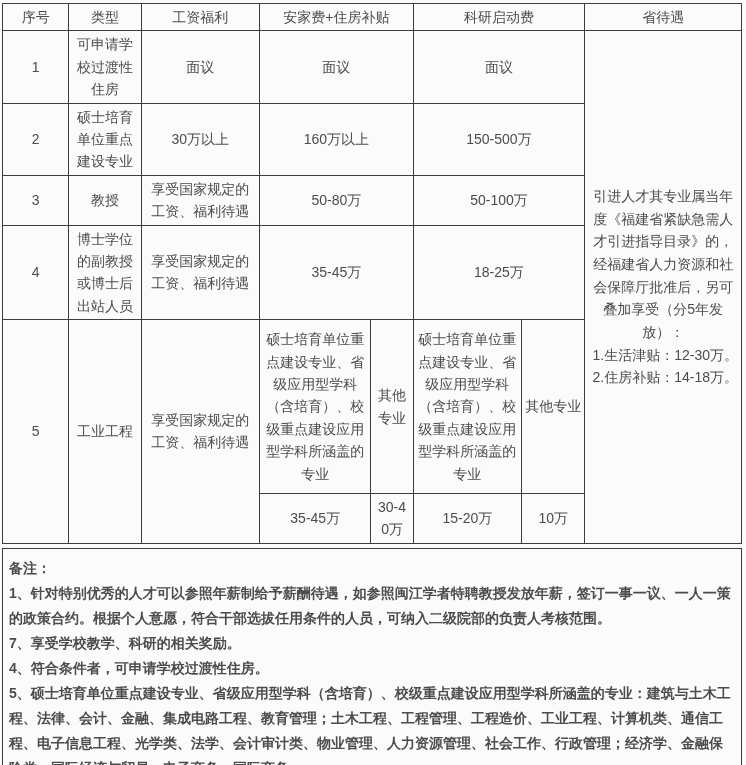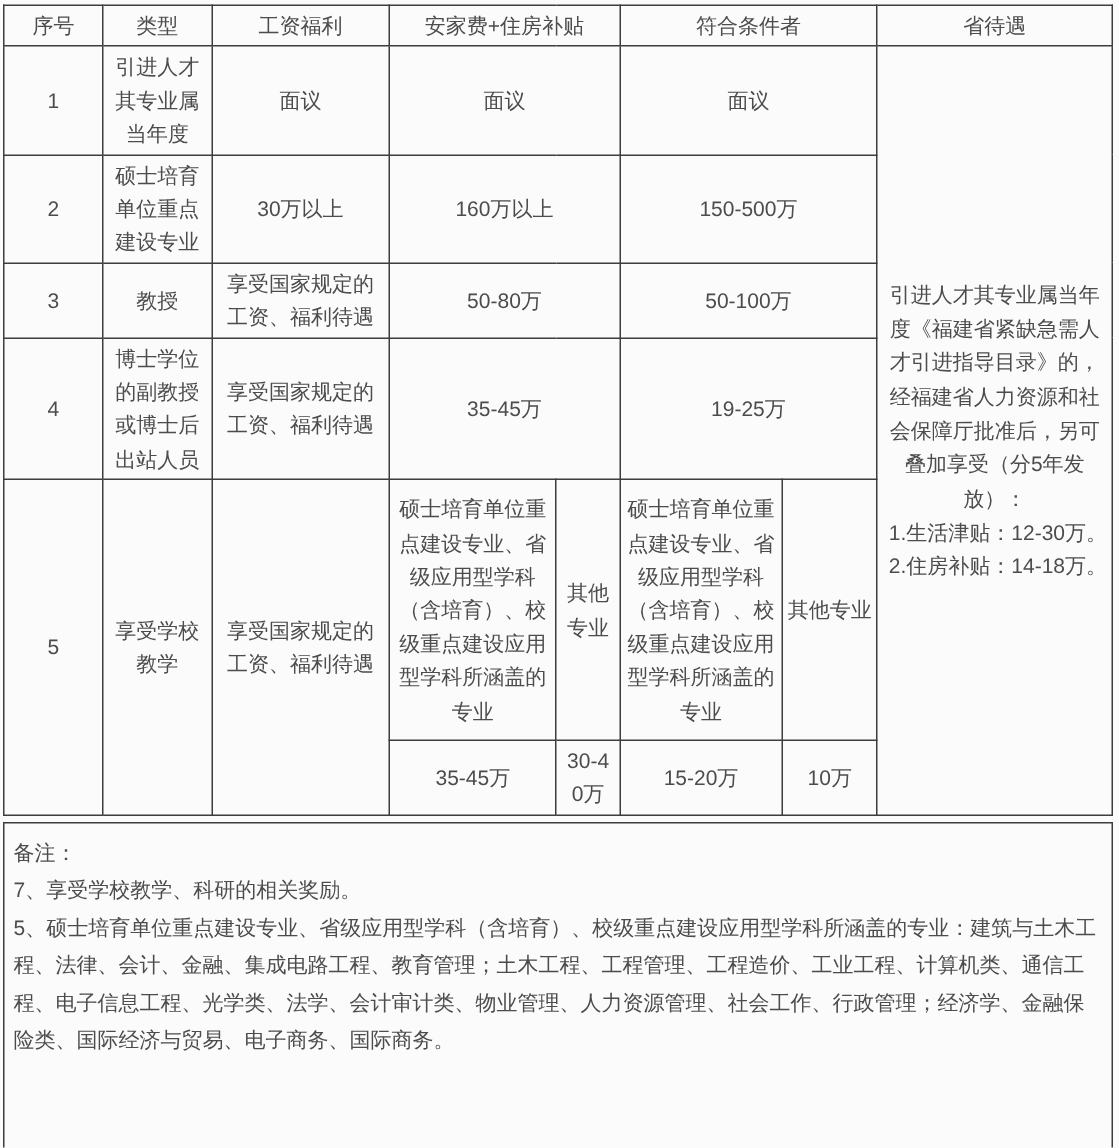--- a/index.html
+++ b/index.html
@@ -28,21 +28,21 @@
   td.narrow{word-break:break-all;padding:2px 2px;}
   td.province{padding:4px 5px;vertical-align:middle;}
   .prov-intro{text-align:center;line-height:1.62;}
   .prov-item{text-align:right;line-height:1.62;}
   .notes-box{
     width:740px;box-sizing:border-box;height:252px;
     border:1px solid #3d3d3d;margin-top:4px;
     padding:7px 6px 0 6px;
     font-size:14px;line-height:25px;
   }
-  .note-line{margin:0;}
+  .note-line{margin:0;font-weight:bold;}
 </style>
 </head>
 <body>
 
 <table class="benefits">
   <colgroup>
     <col style="width:66px">
     <col style="width:72px">
     <col style="width:118px">
     <col style="width:111px">
@@ -51,27 +51,27 @@
     <col style="width:63px">
     <col style="width:156px">
   </colgroup>
 
   <tbody>
       <tr class="rh-head">
     <th>序号</th>
     <th>类型</th>
     <th>工资福利</th>
     <th colspan="2">安家费+住房补贴</th>
-    <th colspan="2">符合条件者</th>
+    <th colspan="2">科研启动费</th>
     <th>省待遇</th>
   </tr>
 
   <tr class="rh1">
     <td>1</td>
-    <td>引进人才其专业属当年度</td>
+    <td>可申请学校过渡性住房</td>
     <td>面议</td>
     <td colspan="2">面议</td>
     <td colspan="2">面议</td>
     <td rowspan="6" class="province">
       <div class="prov-intro">引进人才其专业属当年度《福建省紧缺急需人才引进指导目录》的，经福建省人力资源和社会保障厅批准后，另可叠加享受（分5年发放）：</div>
       <div class="prov-item">1.生活津贴：12-30万。</div>
       <div class="prov-item">2.住房补贴：14-18万。</div>
     </td>
   </tr>
 
@@ -89,39 +89,41 @@
     <td>享受国家规定的工资、福利待遇</td>
     <td colspan="2">50-80万</td>
     <td colspan="2">50-100万</td>
   </tr>
 
   <tr class="rh4">
     <td>4</td>
     <td>博士学位的副教授或博士后出站人员</td>
     <td>享受国家规定的工资、福利待遇</td>
     <td colspan="2">35-45万</td>
-    <td colspan="2">19-25万</td>
+    <td colspan="2">18-25万</td>
   </tr>
 
   <tr class="rh5a">
     <td rowspan="2">5</td>
-    <td rowspan="2">享受学校教学</td>
+    <td rowspan="2">工业工程</td>
     <td rowspan="2">享受国家规定的工资、福利待遇</td>
     <td>硕士培育单位重点建设专业、省级应用型学科（含培育）、校级重点建设应用型学科所涵盖的专业</td>
     <td class="narrow">其他专业</td>
     <td>硕士培育单位重点建设专业、省级应用型学科（含培育）、校级重点建设应用型学科所涵盖的专业</td>
     <td>其他专业</td>
   </tr>
 
   <tr class="rh5b">
     <td>35-45万</td>
     <td class="narrow">30-40万</td>
     <td>15-20万</td>
     <td>10万</td>
   </tr>
 </tbody>
   </table>
 
 <div class="notes-box">
   <div class="note-line">备注：</div>
+  <div class="note-line">1、针对特别优秀的人才可以参照年薪制给予薪酬待遇，如参照闽江学者特聘教授发放年薪，签订一事一议、一人一策的政策合约。根据个人意愿，符合干部选拔任用条件的人员，可纳入二级院部的负责人考核范围。</div>
   <div class="note-line">7、享受学校教学、科研的相关奖励。</div>
+  <div class="note-line">4、符合条件者，可申请学校过渡性住房。</div>
   <div class="note-line">5、硕士培育单位重点建设专业、省级应用型学科（含培育）、校级重点建设应用型学科所涵盖的专业：建筑与土木工程、法律、会计、金融、集成电路工程、教育管理；土木工程、工程管理、工程造价、工业工程、计算机类、通信工程、电子信息工程、光学类、法学、会计审计类、物业管理、人力资源管理、社会工作、行政管理；经济学、金融保险类、国际经济与贸易、电子商务、国际商务。</div>
 </div>
 
 </body></html>

